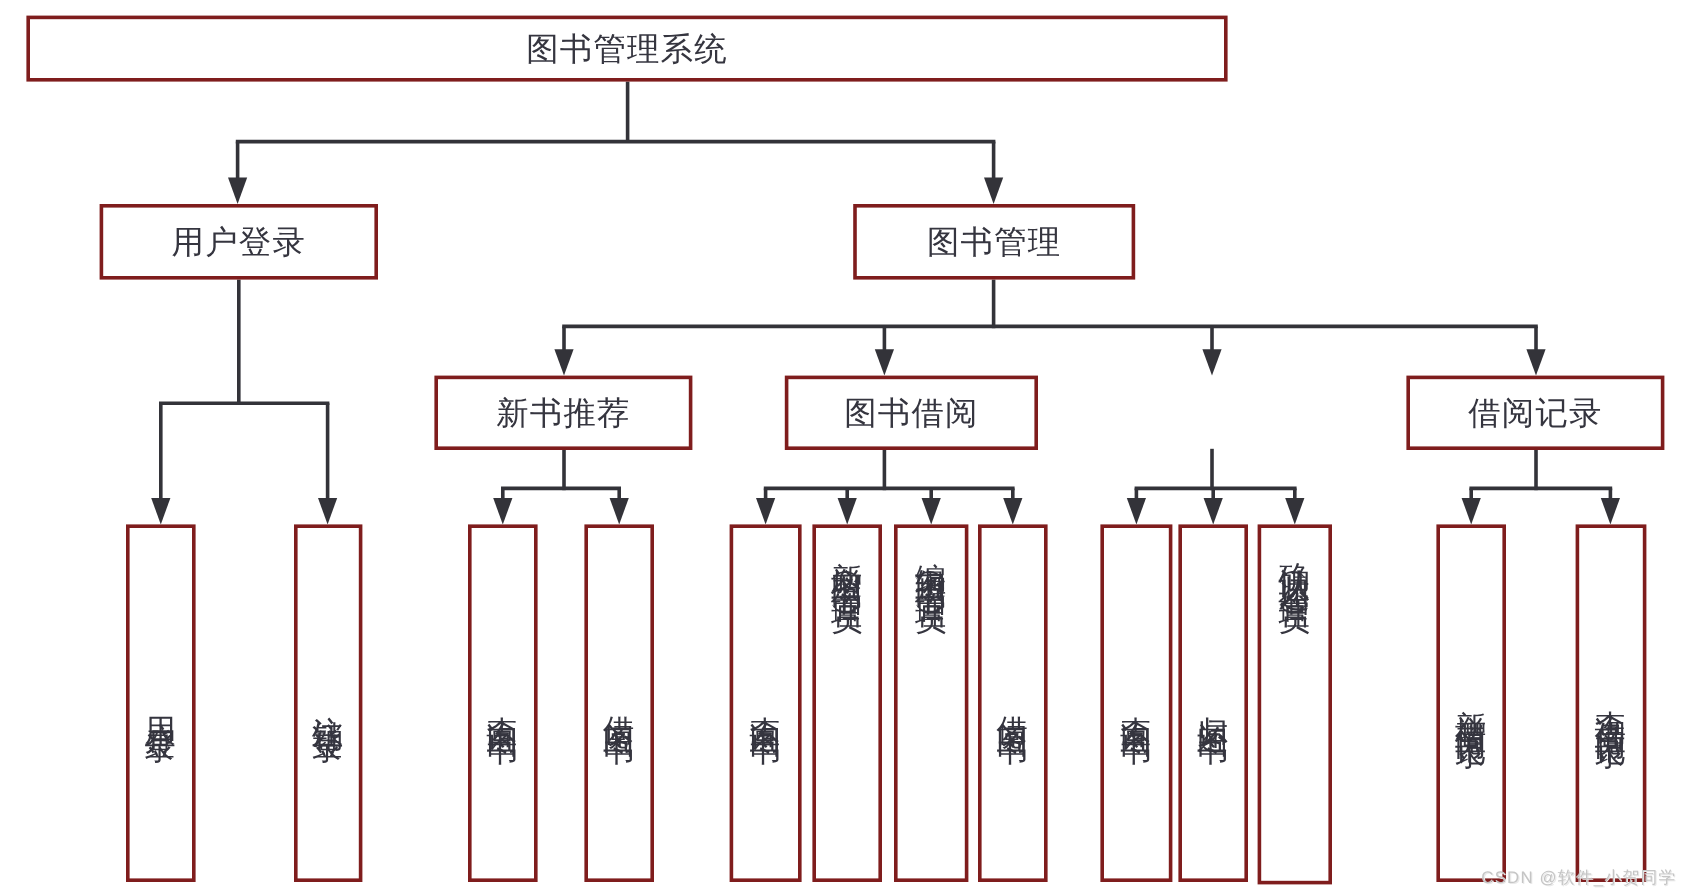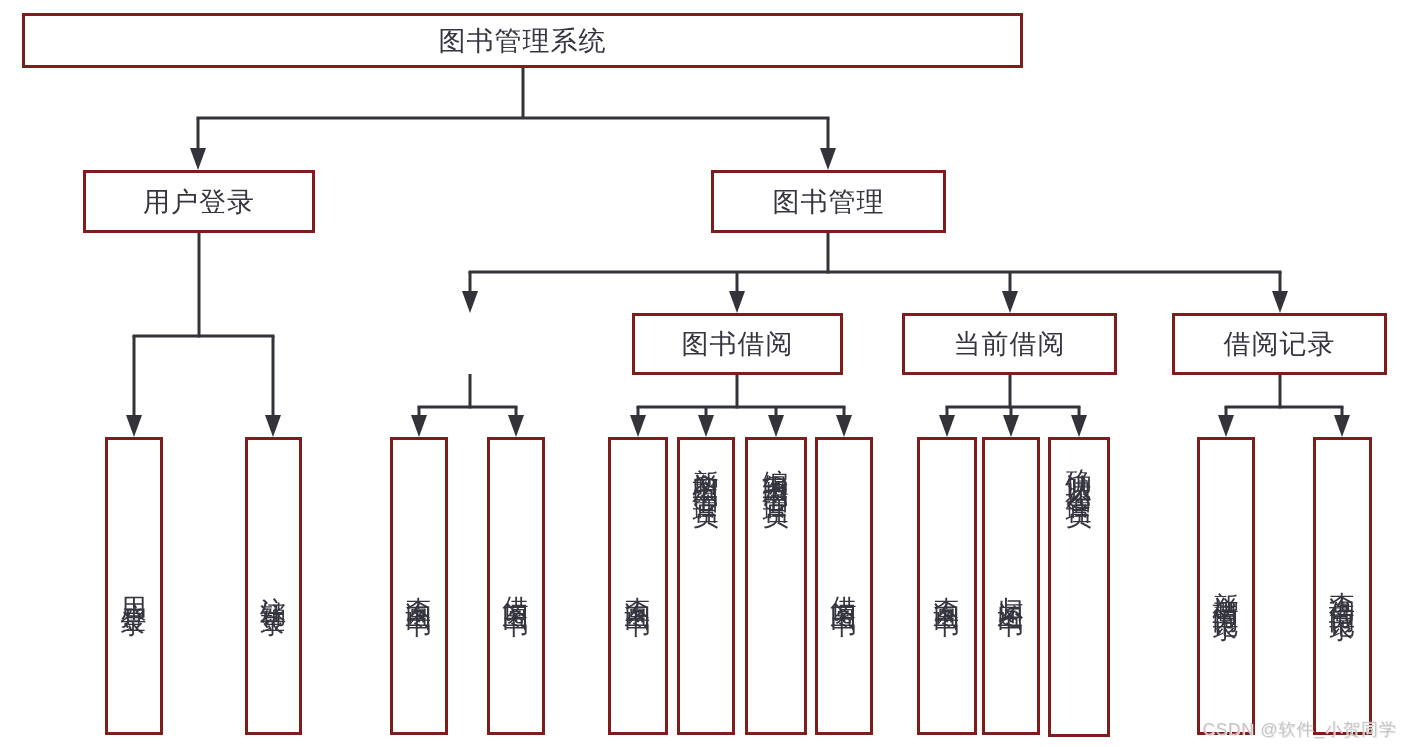--- a/index.html
+++ b/index.html
@@ -47,21 +47,21 @@
     line-height: 1;
   }
   .node.v.top-align {
     align-items: flex-start;
     padding-top: 8px;
   }
   .watermark {
     position: absolute;
     right: 8px;
     bottom: 6px;
-    font-size: 17px;
+    font-size: 14px;
     color: #c5c5c5;
     letter-spacing: 1px;
     text-shadow: 1px 1px 0 #e9e9e9;
     white-space: nowrap;
   }
 </style>
 </head>
 <body>
 
 <div class="stage">
@@ -136,25 +136,25 @@
     <span class="lbl">图书管理系统</span>
   </div>
 
   <div class="node h" style="left:83px; top:170px; width:232px; height:63px;">
     <span class="lbl">用户登录</span>
   </div>
   <div class="node h" style="left:711px; top:170px; width:235px; height:63px;">
     <span class="lbl">图书管理</span>
   </div>
 
-  <div class="node h" style="left:632px; top:313px; width:211px; height:62px;text-align:right;">
+  <div class="node h" style="left:362px; top:313px; width:215px; height:62px;">
+    <span class="lbl">新书推荐</span>
+  </div>
+  <div class="node h" style="left:654px; top:313px; width:211px; height:62px;text-align:right;">
     <span class="lbl">图书借阅</span>
-  </div>
-  <div class="node h" style="left:902px; top:313px; width:215px; height:62px;">
-    <span class="lbl">当前借阅</span>
   </div>
   <div class="node h" style="left:1172px; top:313px; width:215px; height:62px;text-align:center;">
     <span class="lbl">借阅记录</span>
   </div>
 
   <div class="node v" style="left:105px; top:437px; width:58px; height:298px;">
     <span class="lbl">用户登录</span>
   </div>
   <div class="node v" style="left:245px; top:437px; width:57px; height:298px;">
     <span class="lbl">注销登录</span>

